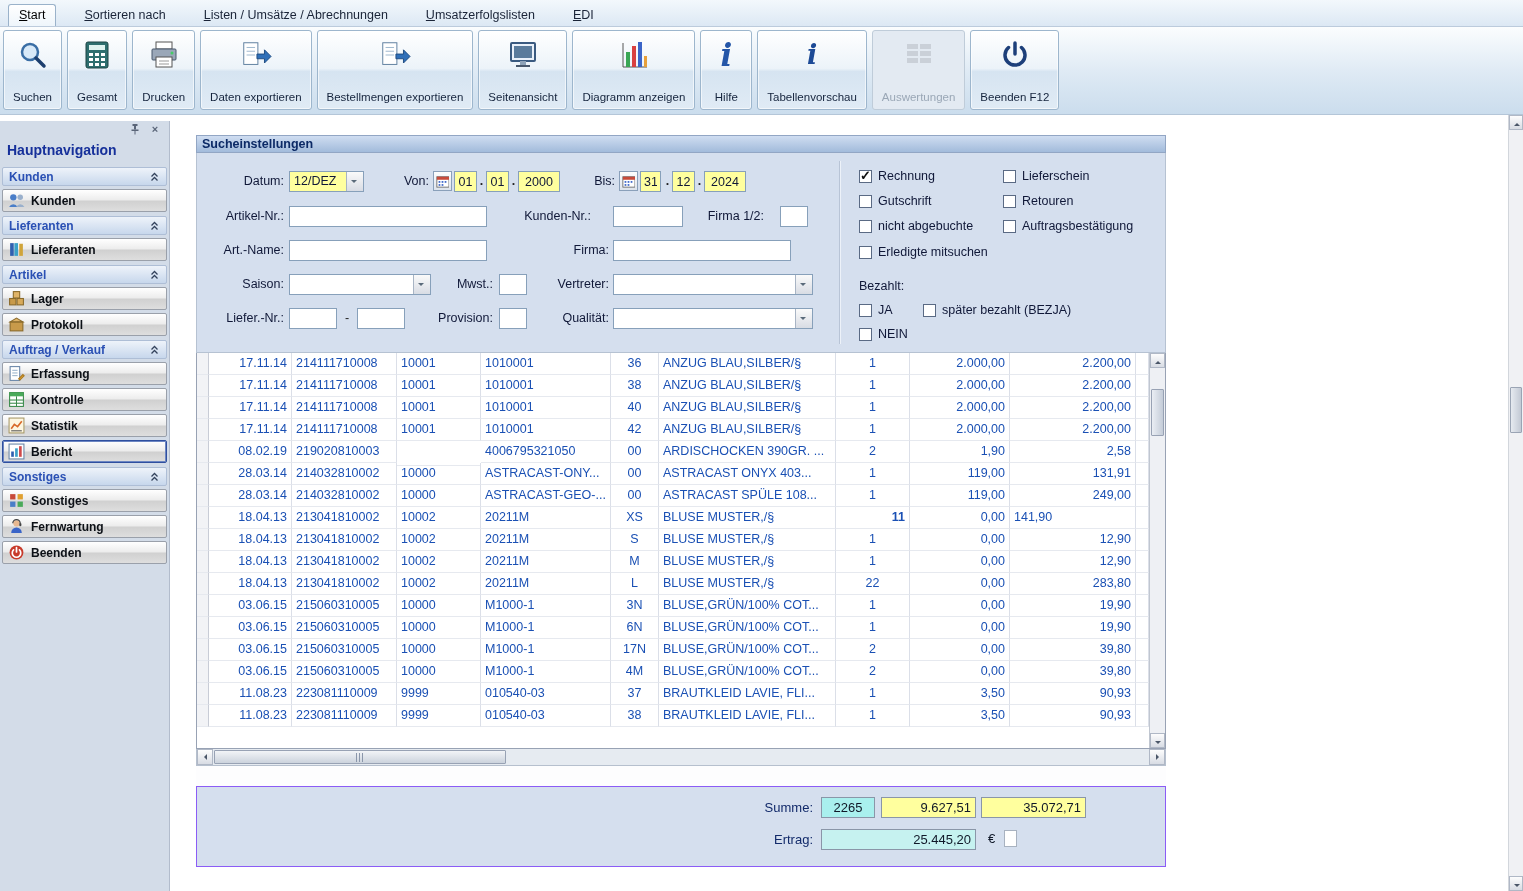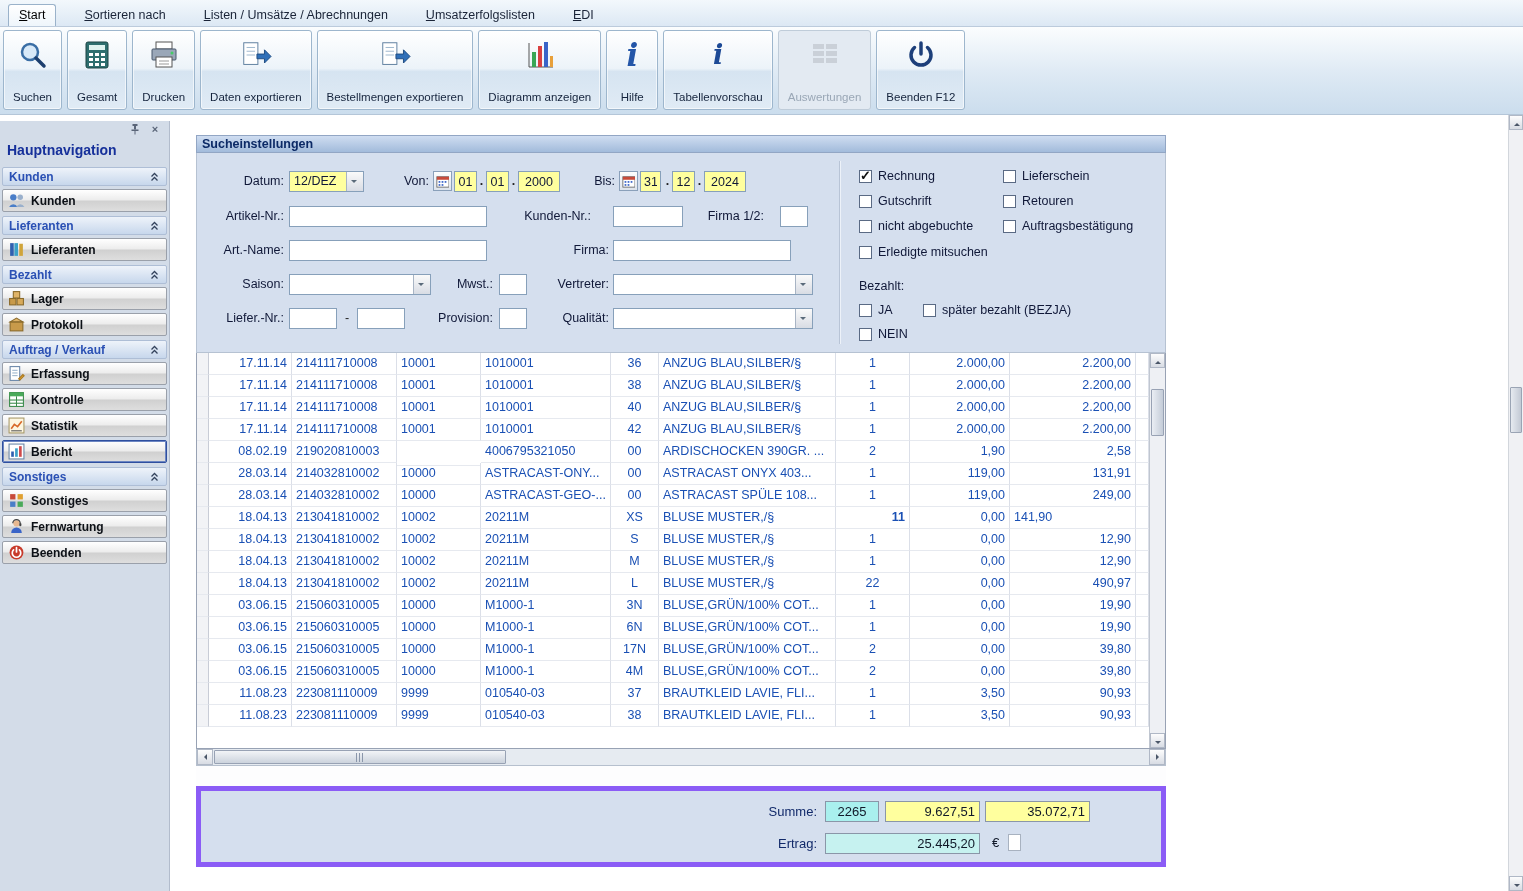--- a/index.html
+++ b/index.html
@@ -132,21 +132,21 @@
   .h-btn.right::after{left:6px;border-left-color:#4a5668;}
   .h-thumb{position:absolute;left:17px;top:1px;bottom:1px;width:292px;
     background:linear-gradient(#f2f4f7,#ccd3dd);border:1px solid #98a2b4;border-radius:1px;
     box-sizing:border-box;display:flex;align-items:center;justify-content:center;}
   .h-thumb .grip{width:9px;height:9px;
     background:repeating-linear-gradient(90deg,#8a96aa 0 1px,transparent 1px 3px);}
 
   .spacer{height:20px;background:#fdfdfe;}
 
   
-  .summary{position:relative;height:81px;background:#d5dfee;border:5px solid #8b5cf6;
+  .summary{position:relative;height:81px;background:#d5dfee;border:1px solid #8b5cf6;
     box-sizing:border-box;}
   .sum-label{position:absolute;text-align:right;font-size:13px;color:#122a6a;}
   .sum-box{position:absolute;height:21px;box-sizing:border-box;border:1px solid #8a96a8;
     font-size:13px;color:#101828;line-height:19px;padding:0 4px;}
   .sum-box.cyan{background:#a9f0ee;text-align:center;}
   .sum-box.cyan2{background:#c6f2f0;text-align:right;}
   .sum-box.yellow{background:#ffff9e;text-align:right;}
   .cur{position:absolute;font-size:13px;color:#101828;}
   .mini-box{position:absolute;width:13px;height:17px;background:#fff;border:1px solid #a8b2c0;
     box-sizing:border-box;}
@@ -234,20 +234,31 @@
             <line x1="7" y1="12" x2="16" y2="12" stroke="#9ab4cc"></line>
             <line x1="7" y1="16" x2="16" y2="16" stroke="#9ab4cc"></line>
             <path d="M18 15 h8 v-4.5 l7 7 -7 7 V20 h-8 z" fill="#2f6fb8" stroke="#1d4a80"></path>
           </svg>
         </span>
         <span class="tlabel">Bestellmengen exportieren</span>
       </div>
       <div class="tbtn">
         <span class="icon" style="width: 32px; height: 32px;">
           <svg viewBox="0 0 32 32">
+            <rect x="4" y="4" width="24" height="18" rx="1" fill="#eaf1fa" stroke="#3a5a80" stroke-width="2"></rect>
+            <rect x="7" y="7" width="18" height="12" fill="#5a7b9c"></rect>
+            <rect x="13" y="22" width="6" height="4" fill="#8fa3b8"></rect>
+            <rect x="9" y="26" width="14" height="2" fill="#49586c"></rect>
+          </svg>
+        </span>
+        <span class="tlabel">Seitenansicht</span>
+      </div>
+      <div class="tbtn">
+        <span class="icon" style="width: 32px; height: 32px;">
+          <svg viewBox="0 0 32 32">
             <line x1="5" y1="28" x2="29" y2="28" stroke="#555"></line>
             <line x1="5" y1="28" x2="5" y2="4" stroke="#555"></line>
             <rect x="8" y="13" width="4" height="15" fill="#3aa655"></rect>
             <rect x="14" y="7" width="4" height="21" fill="#d94040"></rect>
             <rect x="20" y="3" width="4" height="25" fill="#3a64c8"></rect>
             <rect x="26" y="17" width="3" height="11" fill="#e8a03a"></rect>
           </svg>
         </span>
         <span class="tlabel">Diagramm anzeigen</span>
       </div>
@@ -336,21 +347,21 @@
             <span class="icon" style="width: 17px; height: 17px;">
               <svg viewBox="0 0 16 16">
                 <rect x="2" y="2" width="3.4" height="12" fill="#2f5fb0"></rect>
                 <rect x="6" y="2" width="3.4" height="12" fill="#3aa0c8"></rect>
                 <rect x="10.6" y="2.6" width="3.4" height="11.4" fill="#d0a43a"></rect>
               </svg>
             </span>
             <span>Lieferanten</span>
           </div>
           <div class="snav-header">
-            <span>Bezahlt</span>
+            <span>Artikel</span>
             <span class="chev">
               <svg viewBox="0 0 9 10">
                 <path d="M1.5 4.5 L4.5 1.5 L7.5 4.5" fill="none" stroke="#33425c" stroke-width="1.3"></path>
                 <path d="M1.5 8.5 L4.5 5.5 L7.5 8.5" fill="none" stroke="#33425c" stroke-width="1.3"></path>
               </svg>
             </span>
           </div>
           <div class="nav-item">
             <span class="icon" style="width: 17px; height: 17px;">
               <svg viewBox="0 0 16 16">
@@ -738,21 +749,21 @@
             <div class="trow">
               <div class="td gut" style="text-align: left; width: 12px;"></div>
               <div class="td" style="text-align: right; width: 83px;">18.04.13</div>
               <div class="td" style="text-align: left; width: 105px;">213041810002</div>
               <div class="td" style="text-align: left; width: 84px;">10002</div>
               <div class="td" style="text-align: left; width: 130px;">20211M</div>
               <div class="td" style="text-align: center; width: 48px;">L</div>
               <div class="td" style="text-align: left; width: 177px;">BLUSE MUSTER,/§</div>
               <div class="td" style="text-align: center; width: 74px;">22</div>
               <div class="td" style="text-align: right; width: 100px;">0,00</div>
-              <div class="td" style="text-align: right; width: 126px;">490,97</div>
+              <div class="td" style="text-align: right; width: 126px;">283,80</div>
               <div class="td" style="text-align: left; flex: 1 1 0%;"></div>
             </div>
             <div class="trow">
               <div class="td gut" style="text-align: left; width: 12px;"></div>
               <div class="td" style="text-align: right; width: 83px;">03.06.15</div>
               <div class="td" style="text-align: left; width: 105px;">215060310005</div>
               <div class="td" style="text-align: left; width: 84px;">10000</div>
               <div class="td" style="text-align: left; width: 130px;">M1000-1</div>
               <div class="td" style="text-align: center; width: 48px;">3N</div>
               <div class="td" style="text-align: left; width: 177px;">BLUSE,GRÜN/100% COT...</div>

